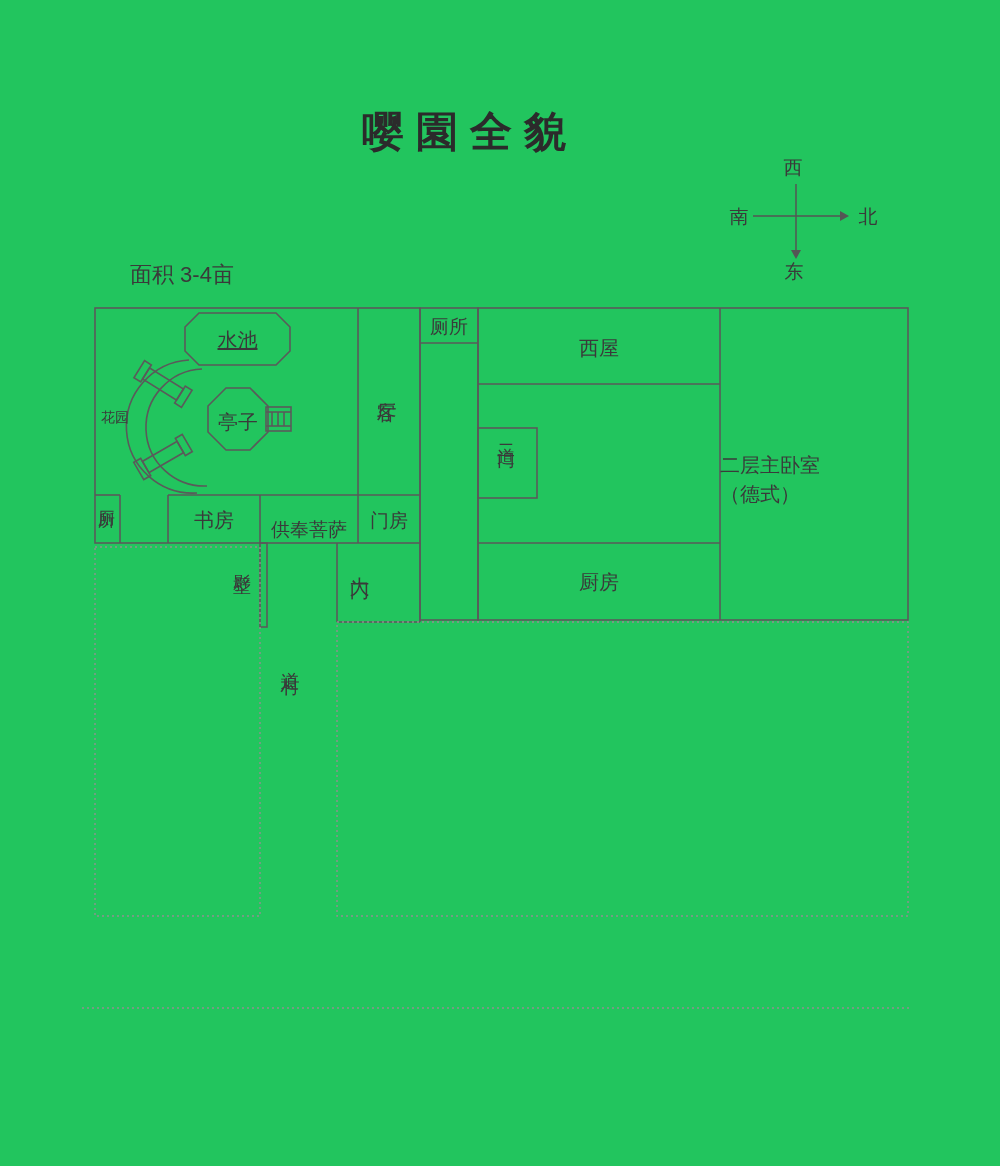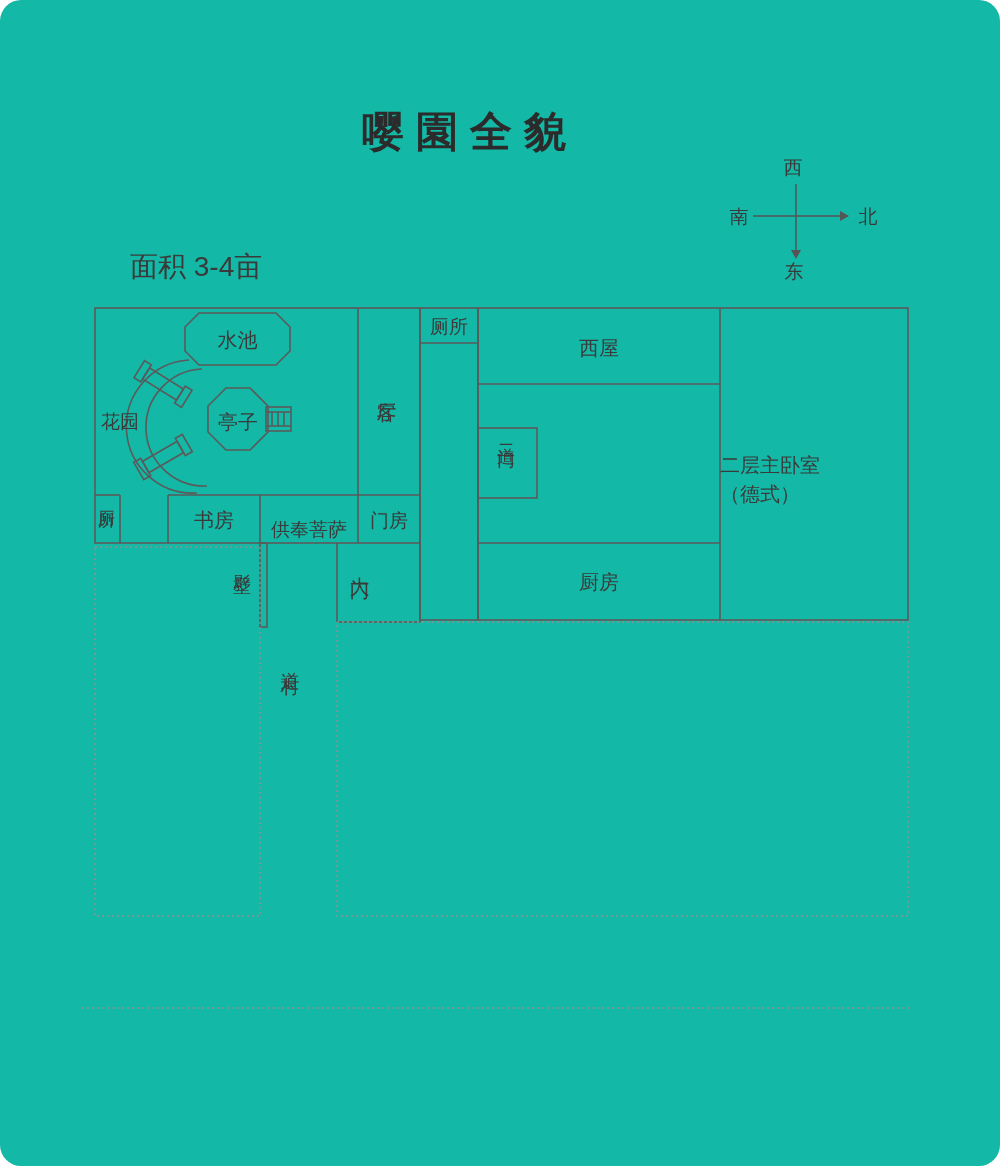--- a/index.html
+++ b/index.html
@@ -1,18 +1,18 @@
 <!DOCTYPE html>
 <html><head>
 <meta charset="utf-8">
 <style>
   html,body{margin:0;padding:0;background:#ffffff;}
   #canvas{
-    position:relative;width:1000px;height:1166px;background:#14b8a6;
-    font-family:"Liberation Sans", sans-serif;color:#3a3a3a;overflow:hidden;border-radius:21px;
+    position:relative;width:1000px;height:1166px;background:#22c55e;
+    font-family:"Liberation Sans", sans-serif;color:#3a3a3a;overflow:hidden;
   }
   #plan-svg{position:absolute;left:0;top:0;}
   .wall{stroke:#5a5a5a;stroke-width:1.6;fill:none;}
   .dotted{stroke:#909090;stroke-width:1.4;fill:none;stroke-dasharray:2 3;}
   .compass-line{stroke:#555555;stroke-width:1.5;fill:none;}
   .compass-head{fill:#555555;stroke:none;}
   .label{position:absolute;color:#3a3a3a;white-space:nowrap;}
   .center{text-align:center;}
   .vtext{
     writing-mode:vertical-rl;text-orientation:upright;
@@ -92,29 +92,29 @@
     <g>
       <line class="compass-line" x1="753" y1="216" x2="840" y2="216"></line>
       <polygon class="compass-head" points="840,211 840,221 849,216"></polygon>
       <line class="compass-line" x1="796" y1="184" x2="796" y2="250"></line>
       <polygon class="compass-head" points="791,250 801,250 796,259"></polygon>
     </g>
   </svg>
 
   <div class="label title center" style="left:320px;top:104px;width:300px;font-size:42px;">嘤園全貌</div>
 
-  <div class="label" style="left:130px;top:248px;font-size:28px;">面积 3-4亩</div>
+  <div class="label" style="left:130px;top:260px;font-size:22px;">面积 3-4亩</div>
 
   <div class="label center" style="left:777px;top:155px;width:32px;font-size:19px;">西</div>
   <div class="label center" style="left:721px;top:204px;width:36px;font-size:19px;">南</div>
   <div class="label center" style="left:850px;top:204px;width:36px;font-size:19px;">北</div>
   <div class="label center" style="left:778px;top:259px;width:32px;font-size:19px;">东</div>
 
-  <div class="label" style="left:101px;top:409px;font-size:19px;">花园</div>
-  <div class="label center" style="left:185px;top:327px;width:105px;font-size:20px;">水池</div>
+  <div class="label" style="left:101px;top:409px;font-size:14px;">花园</div>
+  <div class="label center" style="left:185px;top:327px;width:105px;font-size:20px;text-decoration:underline;">水池</div>
   <div class="label center" style="left:208px;top:409px;width:60px;font-size:20px;">亭子</div>
 
   <div class="label vtext" style="left:377px;top:386px;font-size:20px;">客厅</div>
   <div class="label center" style="left:420px;top:314px;width:58px;font-size:19px;">厕所</div>
   <div class="label vtext" style="left:98px;top:497px;font-size:17px;letter-spacing:1px;">厕所</div>
   <div class="label center" style="left:478px;top:335px;width:242px;font-size:20px;">西屋</div>
   <div class="label vtext" style="left:497px;top:431px;font-size:18px;">二道门</div>
 
   <div class="label two-line" style="left:720px;top:451px;width:188px;font-size:20px;">
     <span>二层主卧室</span>

